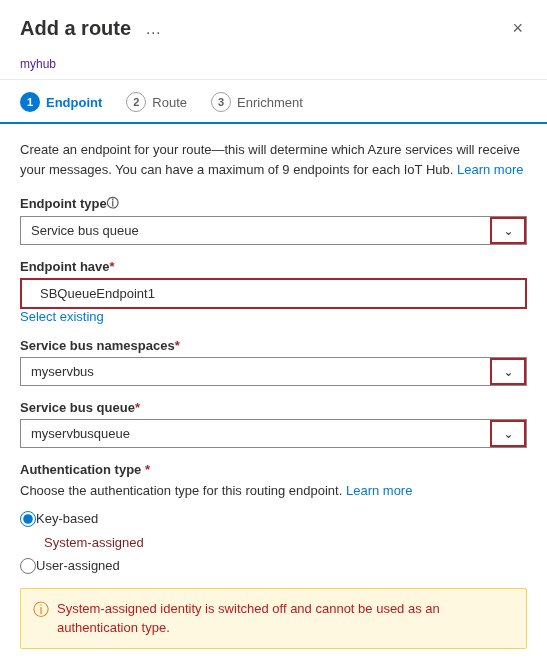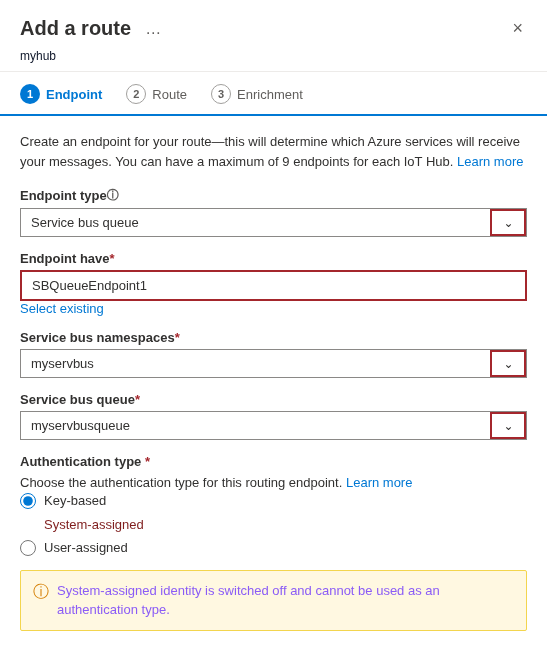--- a/index.html
+++ b/index.html
@@ -43,22 +43,22 @@
       cursor: pointer;
       color: #605e5c;
       font-size: 16px;
       padding: 2px 4px;
       display: flex;
       align-items: center;
     }
 
     .panel-subtitle {
       font-size: 12px;
-      color: #0f172a;
-      margin-top: 8px;
+      color: #4c1d95;
+      margin-top: 16px;
     }
 
     .steps-nav {
       display: flex;
       align-items: center;
       gap: 0;
       padding: 12px 20px 0 20px;
       border-bottom: 2px solid #0078d4;
     }
 
@@ -182,21 +182,21 @@
       outline-offset: -2px;
     }
 
     .text-input-wrapper {
       border: 2px solid #a4262c;
       display: flex;
     }
 
     .text-input {
       width: 100%;
-      padding: 6px 10px;
+      padding: 6px 18px;
       font-size: 13px;
       font-family: inherit;
       border: none;
       outline: none;
       color: #323130;
     }
 
     .select-existing-link {
       color: #0078d4;
       font-size: 13px;
@@ -208,33 +208,34 @@
 
     .auth-section-label {
       font-size: 13px;
       font-weight: 600;
       margin-bottom: 4px;
     }
 
     .auth-description {
       font-size: 13px;
       color: #323130;
+      margin-bottom: 10px;
       line-height: 1.5;
     }
 
     .radio-group {
       display: flex;
       flex-direction: column;
       gap: 8px;
     }
 
     .radio-item {
       display: flex;
       align-items: center;
-      gap: 8px;
+      gap: 0;
       cursor: pointer;
     }
 
     .radio-input {
       width: 16px;
       height: 16px;
       accent-color: #0078d4;
       cursor: pointer;
     }
 
@@ -260,21 +261,21 @@
 
     .warning-icon {
       color: #d47e00;
       font-size: 16px;
       flex-shrink: 0;
       margin-top: 1px;
     }
 
     .warning-text {
       font-size: 13px;
-      color: #8b5cf6;
+      color: #b91c1c;
       line-height: 1.5;
     }
 
     .chevron-down {
       font-size: 12px;
     }
   </style>
 </head>
 <body>
 

